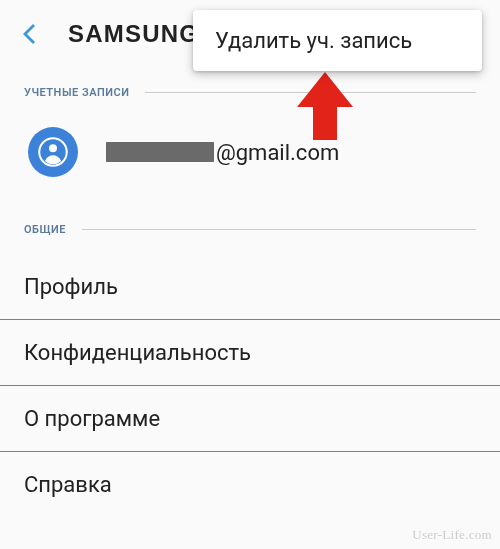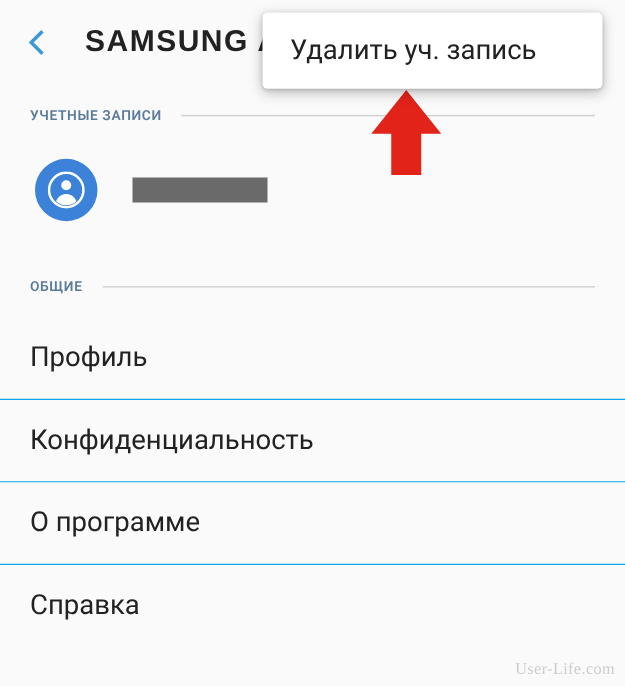--- a/index.html
+++ b/index.html
@@ -29,21 +29,21 @@
     .title {
       font-size: 24px;
       font-weight: 700;
       letter-spacing: 1.2px;
       color: #222;
       font-family: Arial, sans-serif;
     }
     .popup {
       position: absolute;
       top: 10px;
-      left: 210px;
+      left: 193px;
       right: 18px;
       background: #fff;
       border-radius: 4px;
       box-shadow: 0 3px 10px rgba(0,0,0,0.25), 0 1px 3px rgba(0,0,0,0.15);
       padding: 18px 22px;
       z-index: 20;
       cursor: pointer;
     }
     .popup-text {
       font-size: 22px;
@@ -165,20 +165,21 @@
 <div class="account-row">
   <span class="avatar">
     <svg width="30" height="30" viewBox="0 0 24 24">
       <circle cx="12" cy="12" r="11" fill="none" stroke="#fff" stroke-width="1.6"></circle>
       <circle cx="12" cy="9" r="3.2"></circle>
       <path d="M5.5 19.2c1.3-3 3.9-4.6 6.5-4.6s5.2 1.6 6.5 4.6c-1.7 1.6-4 2.6-6.5 2.6s-4.8-1-6.5-2.6z"></path>
     </svg>
   </span>
   <span class="email-row">
     <span class="redact"></span>
+    <span>@gmail.com</span>
   </span>
 </div>
 
 <div class="section-header section2-top">
   <span class="section-label">ОБЩИЕ</span>
   <span class="section-line"></span>
 </div>
 
 <div class="list">
   <div class="list-item">Профиль</div>

